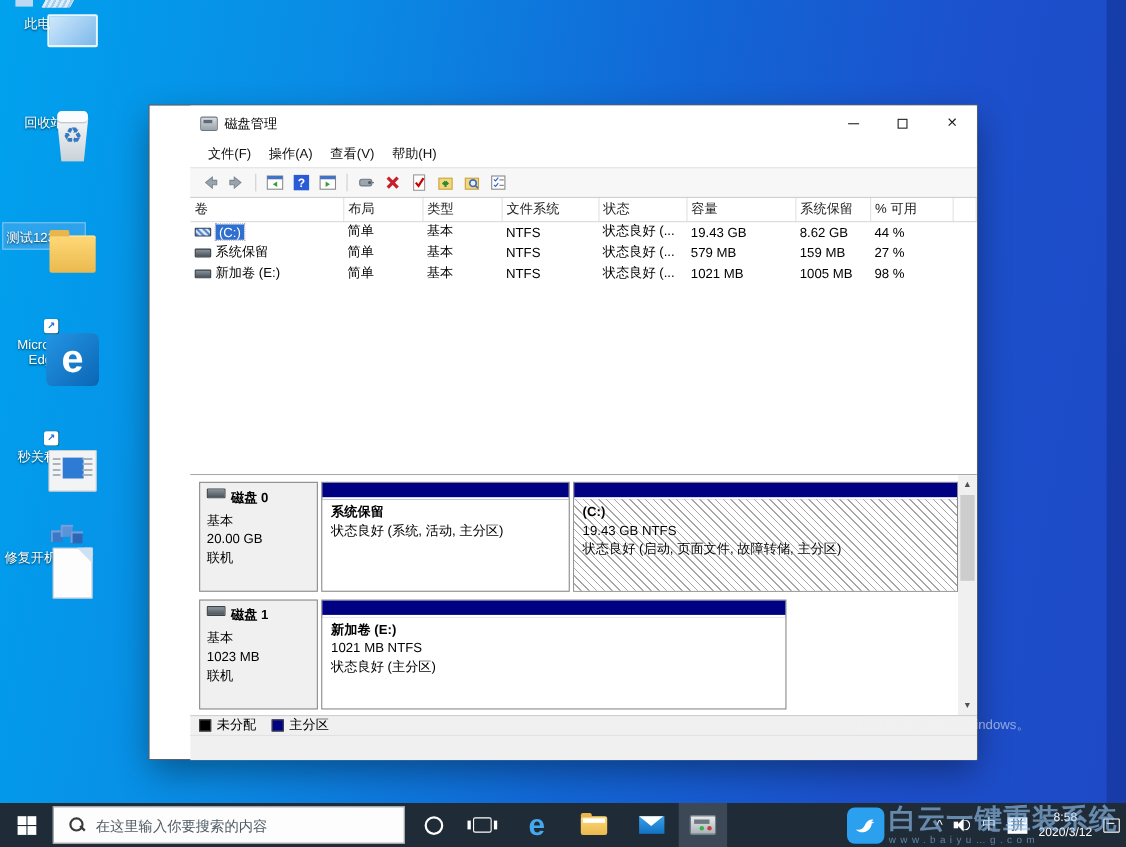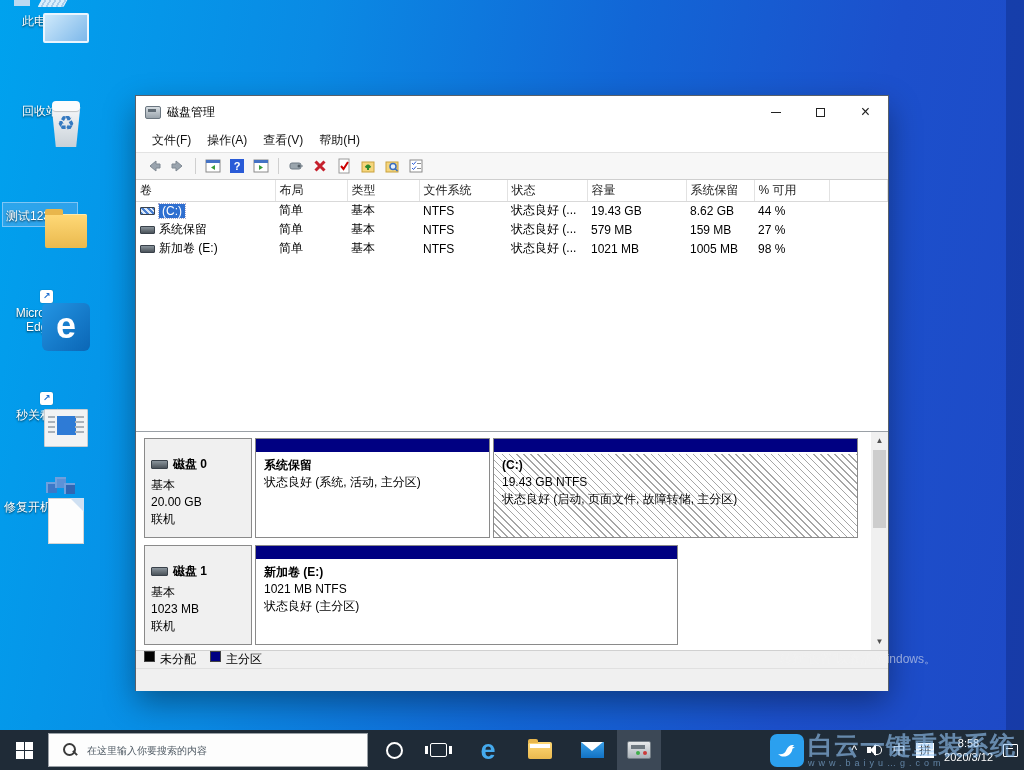--- a/index.html
+++ b/index.html
@@ -55,21 +55,21 @@
 
   .ic-doc { position:absolute; left:8px; top:1px; width:36px; height:46px; background:#fdfdfd;
     border:1px solid #d5d5d5; }
   .ic-doc:before { content:""; position:absolute; right:-1px; top:-1px;
     border:7px solid #cfe0f2; border-left-color:transparent; border-bottom-color:transparent; }
   .cube { position:absolute; width:11px; height:11px; background:#3b78c8;
     box-shadow:inset 2px 2px 0 #6fa0dd; }
 
   
   .win { position:absolute; left:136px; top:96px; width:752px; height:594px; background:#fff;
-    box-shadow:0 0 0 1px #58606a, 0 12px 30px rgba(0,0,0,.38); font-size:12px; color:#000; }
+    box-shadow:0 0 0 1px #58606a, 0 12px 30px rgba(0,0,0,.38); font-size:12px; color:#000;padding-left:37px; }
   .titlebar { height:32px; display:flex; align-items:center; background:#fff; }
   .title-ic { width:16px; height:13px; margin:0 6px 0 9px; position:relative;
     background:linear-gradient(#d7dde2,#9aa4ac); border:1px solid #6b7680; border-radius:2px; }
   .title-ic:before { content:""; position:absolute; left:2px; top:2px; width:8px; height:3px; background:#5f6a73; }
   .title-text { flex:1; font-size:12px; color:#000; }
   .winbtn { width:45px; height:31px; display:flex; align-items:center; justify-content:center; }
   .g-min { width:10px; height:1px; background:#222; }
   .g-max { width:9px; height:9px; border:1px solid #222; }
   .g-close { font-size:16px; color:#222; line-height:1; }
 
@@ -93,60 +93,60 @@
     background:linear-gradient(#8a949c,#4b535a); }
   .vol-ic.hatch { background:repeating-linear-gradient(45deg,#4a7fd0 0 2px,#dce9f8 2px 4px); }
   .vol-name.sel { background:#2e6fd0; color:#fff; padding:0 3px; outline:1px dotted #aac; }
 
   
   .pane-bottom { position:relative; height:218px; background:#fff; }
   .disk-rows { position:absolute; left:0; top:0; right:17px; bottom:0; padding:6px 0 0 8px; }
   .disk-row { display:flex; gap:3px; margin-bottom:7px; }
   .disk-info { flex:none; width:108px; height:100px; border:1px solid #8a8a8a; background:#f0f0f0;
     padding:3px 6px; }
-  .disk-info .dname { display:flex; align-items:center; gap:5px; font-weight:bold; margin:14px 0 4px; }
+  .disk-info .dname { display:flex; gap:5px; font-weight:bold; margin:2px 0 4px; }
   .disk-ic { flex:none; width:17px; height:9px; border:1px solid #39414a; border-radius:1px;
     background:linear-gradient(#8a949c,#4b535a); }
   .disk-info .dline { line-height:17px; }
   .part { height:100px; border:1px solid #8a8a8a; background:#fff; display:flex; flex-direction:column; }
   .part-band { flex:none; height:15px; background:#000082; border-bottom:2px solid #fff; }
   .part-body { flex:1; padding:3px 8px; line-height:17px; }
   .part.hatched .part-body { background:repeating-linear-gradient(45deg,#ffffff 0 4px,#a6a6a6 4px 5px); }
   .part.hatched .part-body span { text-shadow:0 0 2px #fff,0 0 2px #fff,0 0 3px #fff; }
   .pt-title { font-weight:bold; }
   .d0p1 { width:235px; } .d0p2 { width:365px; } .d1p1 { width:423px; }
 
   .vscroll { position:absolute; right:0; top:0; width:17px; height:100%; background:#f0f0f0;
     display:flex; flex-direction:column; align-items:center; }
   .sc-btn { width:17px; height:17px; font-size:8px; color:#505050; display:flex;
     align-items:center; justify-content:center; }
   .sc-thumb { width:13px; height:78px; background:#cdcdcd; margin-top:1px; }
   .sc-track { flex:1; }
 
   .legend-bar { height:18px; display:flex; align-items:center; gap:14px; padding-left:8px;
     background:#f0f0f0; border-top:1px solid #d0d0d0; font-size:12px; }
-  .lg { display:flex; align-items:flex-start; gap:5px; }
+  .lg { display:flex; align-items:center; gap:5px; }
   .lg-sq { width:11px; height:11px; border:1px solid #444; }
   .status-bar { height:23px; background:#f0f0f0; border-top:1px solid #e0e0e0; }
 
   
   .taskbar { position:absolute; left:0; bottom:0; width:1024px; height:40px; background:#1f2b37;
     display:flex; align-items:stretch; z-index:30; }
   .tb-item { position:absolute; top:0; height:40px; display:flex; align-items:center; justify-content:center; }
   .start { left:0; width:48px; }
   .winlogo { display:grid; grid-template-columns:8px 8px; grid-template-rows:8px 8px; gap:1px; }
   .winlogo span { background:#fff; }
   .searchbox { position:absolute; left:48px; top:3px; width:320px; height:34px; background:#fdfdfd;
     border:1px solid #9aa0a6; display:flex; align-items:center; }
   .search-glyph { position:relative; width:14px; height:14px; margin:0 10px 0 14px; }
   .search-glyph:before { content:""; position:absolute; left:0; top:0; width:9px; height:9px;
     border:2px solid #3a3a3a; border-radius:50%; }
   .search-glyph:after { content:""; position:absolute; left:9px; top:9px; width:6px; height:2px;
     background:#3a3a3a; transform:rotate(45deg); }
-  .searchbox input { border:0; outline:0; background:transparent; font-size:10px; width:250px;
+  .searchbox input { border:0; outline:0; background:transparent; font-size:13px; width:250px;
     color:#333; font-family:inherit; }
   .searchbox input::placeholder { color:#4f5a64; opacity:1; }
   .cortana { left:374px; width:40px; }
   .cortana .ring { width:17px; height:17px; border:2.5px solid #fff; border-radius:50%; }
   .taskview { left:418px; width:40px; }
   .tv-ic { position:relative; width:17px; height:14px; border:1.5px solid #fff; border-radius:2px; }
   .tv-ic:before { content:""; position:absolute; left:-6px; top:2px; width:3px; height:8px; background:#fff; }
   .tv-ic:after { content:""; position:absolute; right:-6px; top:2px; width:3px; height:8px; background:#fff; }
   .tb-edge { left:466px; width:44px; color:#45aaed; font-size:27px; font-weight:bold; }
   .tb-exp { left:518px; width:44px; }

